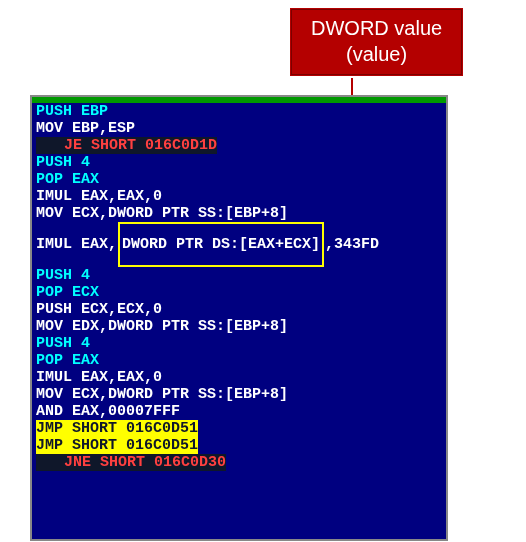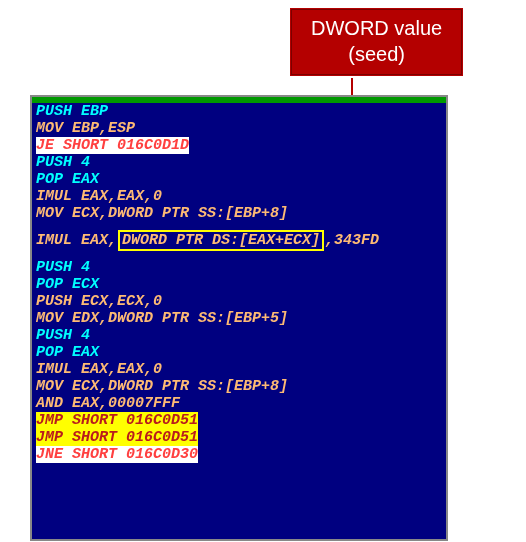--- a/index.html
+++ b/index.html
@@ -46,55 +46,55 @@
     background:#009900;
   }
   .disasm .lines{
     padding:0 4px 2px 4px;
   }
   .ln{
     white-space:pre;
     font-weight:bold;
   }
   .cy{color:#00FFFF;}         
-  .wt{color:#fdba74;}         
-  .rd{color:#FF4040;background:#ffffff;} 
-  .ye{color:#b91c1c;background:#FFFF00;} 
+  .wt{color:#ffffff;}         
+  .rd{color:#FF4040;background:#0f172a;padding-left:28px;} 
+  .ye{color:#0f172a;background:#FFFF00;} 
   .boxed{
     border:2px solid #FFFF00;
-    padding:0 2px;
-    margin:8px 1px;
+    padding:12px 2px;
+    margin:0 1px;
     display:inline-block;
   }
 </style>
 </head>
 <body>
 
 <div class="callout" style="left:290px;top:8px;text-align:center;">
   <span>DWORD value</span>
-  <span>(seed)</span>
+  <span>(value)</span>
 </div>
 
 <div class="connector" style="left:351px;top:78px;height:198px;"></div>
 
-<div class="disasm" style="left:30px;top:95px;width:418px;height:446px;font-style:italic;">
+<div class="disasm" style="left:30px;top:95px;width:418px;height:446px;">
   <div class="bar"></div>
   <div class="lines">
     <div class="ln cy">PUSH EBP</div>
     <div class="ln wt">MOV EBP,ESP</div>
     <div class="ln"><span class="rd">JE SHORT 016C0D1D</span></div>
     <div class="ln cy">PUSH 4</div>
     <div class="ln cy">POP EAX</div>
     <div class="ln wt">IMUL EAX,EAX,0</div>
     <div class="ln wt">MOV ECX,DWORD PTR SS:[EBP+8]</div>
     <div class="ln wt"><span>IMUL EAX,</span><span class="boxed">DWORD PTR DS:[EAX+ECX]</span><span>,343FD</span></div>
     <div class="ln cy">PUSH 4</div>
     <div class="ln cy">POP ECX</div>
     <div class="ln wt">PUSH ECX,ECX,0</div>
-    <div class="ln wt">MOV EDX,DWORD PTR SS:[EBP+5]</div>
+    <div class="ln wt">MOV EDX,DWORD PTR SS:[EBP+8]</div>
     <div class="ln cy">PUSH 4</div>
     <div class="ln cy">POP EAX</div>
     <div class="ln wt">IMUL EAX,EAX,0</div>
     <div class="ln wt">MOV ECX,DWORD PTR SS:[EBP+8]</div>
     <div class="ln wt">AND EAX,00007FFF</div>
     <div class="ln"><span class="ye">JMP SHORT 016C0D51</span></div>
     <div class="ln"><span class="ye">JMP SHORT 016C0D51</span></div>
     <div class="ln"><span class="rd">JNE SHORT 016C0D30</span></div>
   </div>
 </div>

